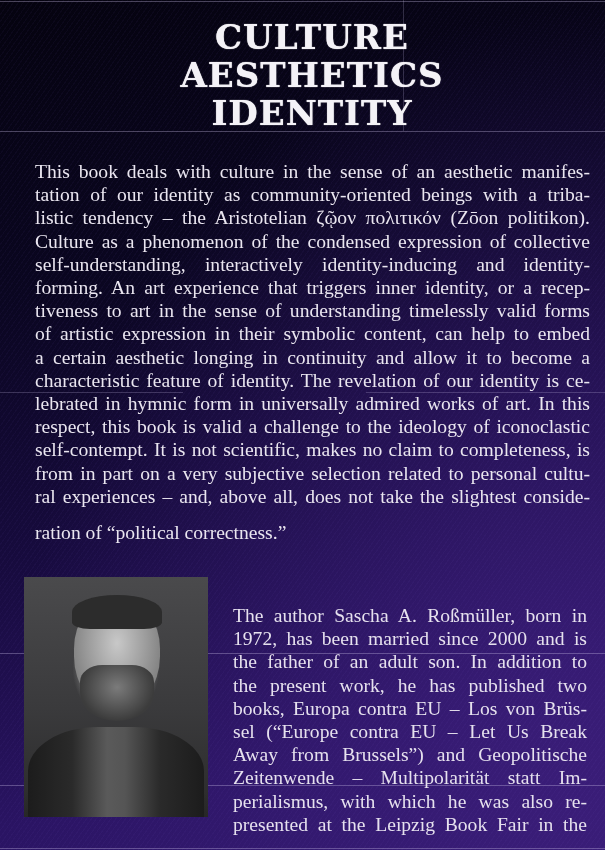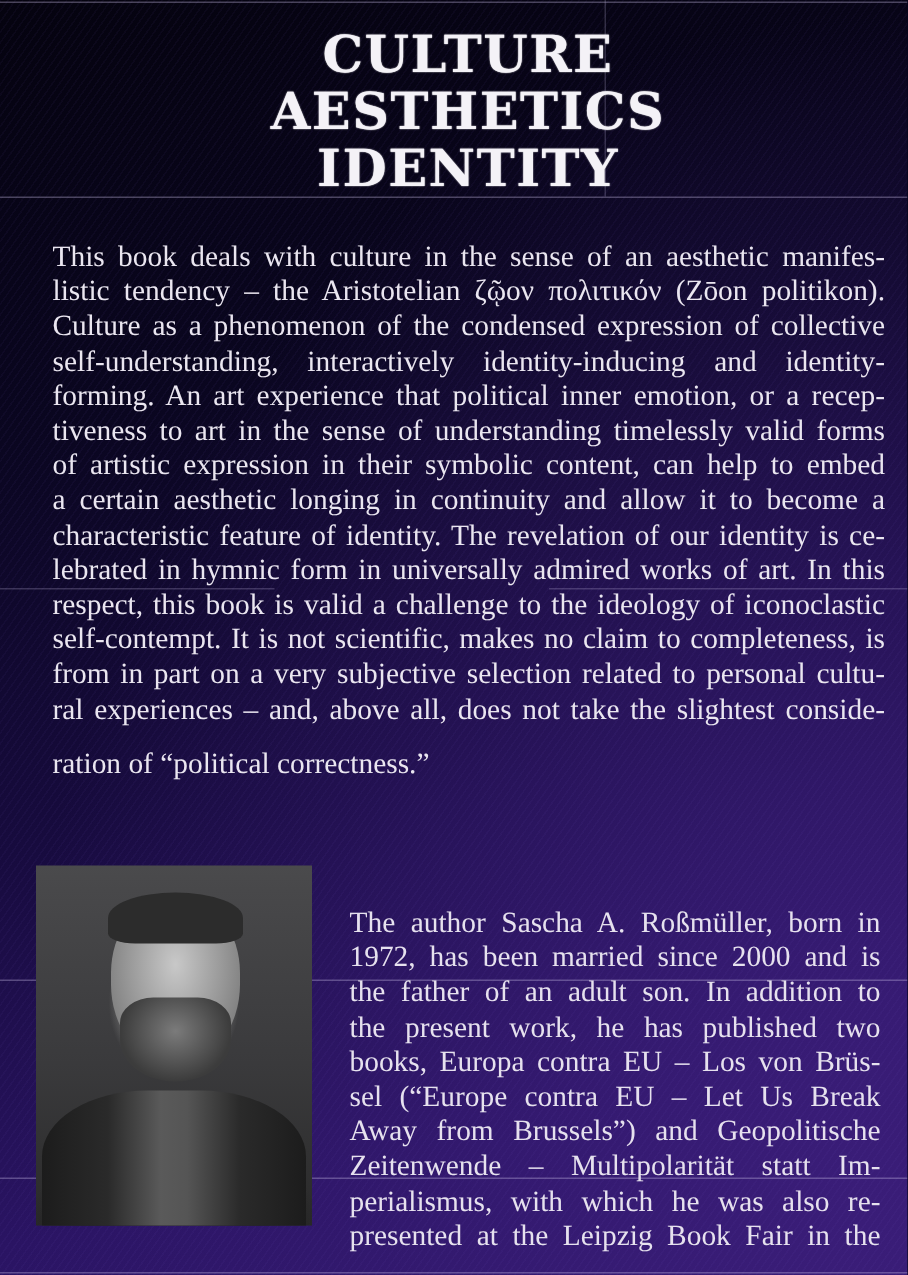--- a/index.html
+++ b/index.html
@@ -109,24 +109,25 @@
   <div class="rule" style="top:848px;left:0;width:605px;"></div>
 
   <div class="title">
     <div>CULTURE</div>
     <div>AESTHETICS</div>
     <div>IDENTITY</div>
   </div>
 
   <div class="blurb">
     <span class="line">This book deals with culture in the sense of an aesthetic manifes-</span>
+    <span class="line">tation of our identity as community-oriented beings with a triba-</span>
     <span class="line">listic tendency – the Aristotelian ζῷον πολιτικόν (Zōon politikon).</span>
     <span class="line">Culture as a phenomenon of the condensed expression of collective</span>
     <span class="line">self-understanding, interactively identity-inducing and identity-</span>
-    <span class="line">forming. An art experience that political inner emotion, or a recep-</span>
+    <span class="line">forming. An art experience that triggers inner identity, or a recep-</span>
     <span class="line">tiveness to art in the sense of understanding timelessly valid forms</span>
     <span class="line">of artistic expression in their symbolic content, can help to embed</span>
     <span class="line">a certain aesthetic longing in continuity and allow it to become a</span>
     <span class="line">characteristic feature of identity. The revelation of our identity is ce-</span>
     <span class="line">lebrated in hymnic form in universally admired works of art. In this</span>
     <span class="line">respect, this book is valid a challenge to the ideology of iconoclastic</span>
     <span class="line">self-contempt. It is not scientific, makes no claim to completeness, is</span>
     <span class="line">from in part on a very subjective selection related to personal cultu-</span>
     <span class="line">ral experiences – and, above all, does not take the slightest conside-</span>
     <span class="line last">ration of “political correctness.”</span>

